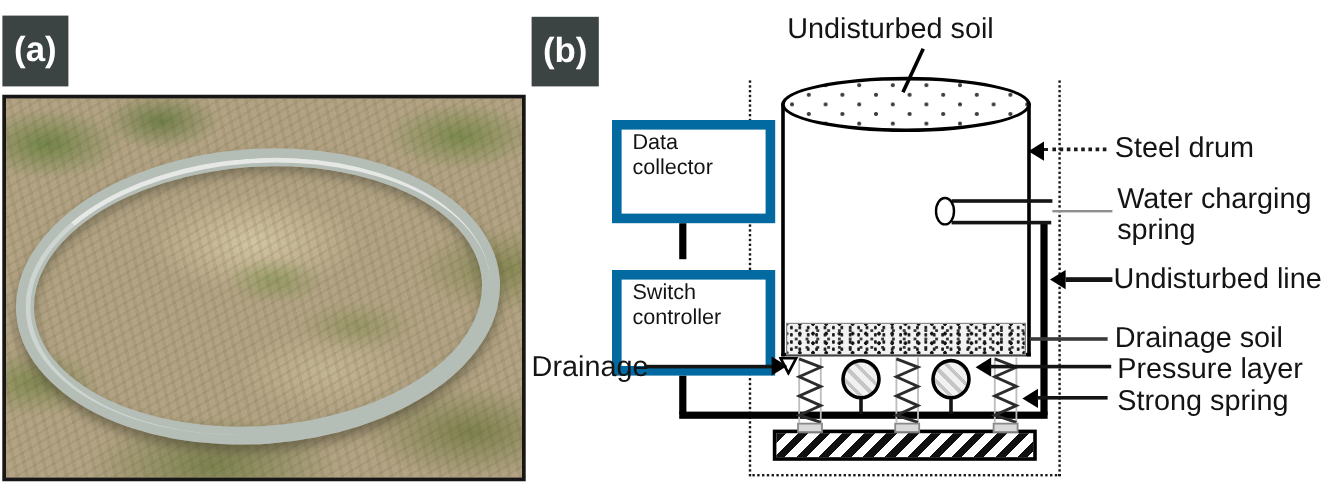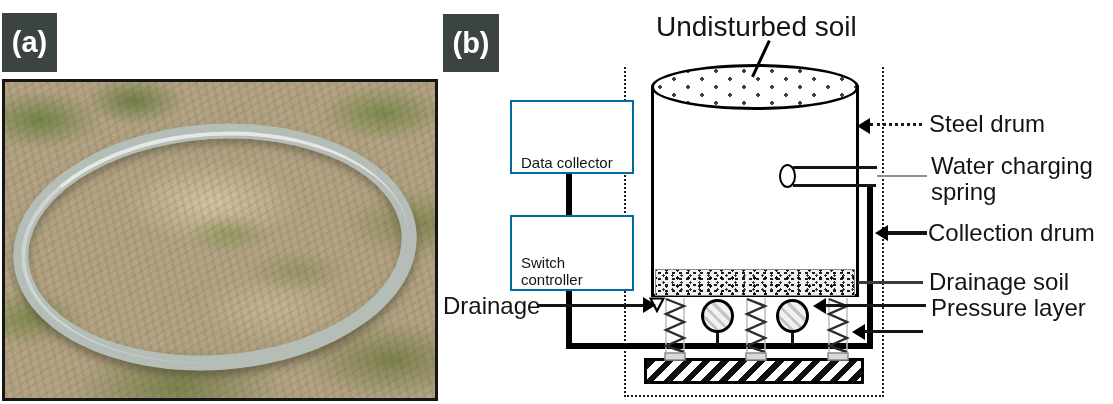--- a/index.html
+++ b/index.html
@@ -91,22 +91,22 @@
   .base-plate{
     left:644px;top:358px;width:220px;height:26px;border:3px solid #000;
     background:repeating-linear-gradient(135deg, #101010 0 6px, #ffffff 6px 13px);
   }
   .sensor{
     position:absolute;width:33px;height:34px;border:3px solid #000;border-radius:50%;
     background:repeating-linear-gradient(45deg, #c6c6c6 0 3px, #f1f1f1 3px 8px);
     box-sizing:border-box;
   }
   .box{
-    position:absolute;border:2px solid #0369a1;background:#fff;display:flex;align-items:flex-end;
-    padding-left:9px;font-size:15px;line-height:1.18;color:var(--ink);
+    position:absolute;border:8px solid #0369a1;background:#fff;display:flex;align-items:flex-start;
+    padding-left:9px;font-size:18px;line-height:1.18;color:var(--ink);
   }
   .box span{display:block;width:92px;}
   .arrow-left{position:absolute;width:0;height:0;border-top:8px solid transparent;border-bottom:8px solid transparent;border-right:13px solid #000;}
   .arrow-right{position:absolute;width:0;height:0;border-top:8px solid transparent;border-bottom:8px solid transparent;border-left:13px solid #000;}
   .dotted-leader{position:absolute;border-top:3px dotted #1a1a1a;height:0;}
   .gray-leader{position:absolute;background:var(--leader-gray);}
   .slant{position:absolute;width:3px;background:#000;transform-origin:top left;}
 </style>
 </head>
 <body>
@@ -164,45 +164,46 @@
   <div class="sensor" style="left:701px;top:299px"></div>
   <div class="sensor" style="left:776px;top:299px"></div>
 
   <div class="hline" style="left:793px;top:166px;width:84px;height:3px"></div>
   <div class="hline" style="left:793px;top:184px;width:83px;height:3px"></div>
   <div class="abs" style="left:779px;top:164px;width:17px;height:24px;border:2.5px solid #000;border-radius:50%;background:#fff"></div>
 
   <div class="box" style="left:510px;top:100px;width:111px;height:70px">
     <span>Data collector</span>
   </div>
-  <div class="box" style="left:510px;top:215px;width:111px;height:72px">
+  <div class="box" style="left:510px;top:225px;width:111px;height:72px">
     <span>Switch controller</span>
   </div>
 
-  <div class="lbl" style="left:656px;top:12px;font-size:28px">Undisturbed soil</div>
+  <div class="lbl" style="left:656px;top:12px;font-size:24px">Undisturbed soil</div>
   <div class="slant" style="left:768px;top:40px;height:40px;transform:rotate(25deg)"></div>
 
   <div class="lbl" style="left:443px;top:293px">Drainage</div>
   <div class="hline" style="left:537px;top:304px;width:107px;height:3px"></div>
   <div class="arrow-right" style="left:643px;top:297px"></div>
 
   <div class="arrow-left" style="left:857px;top:118px"></div>
   <div class="dotted-leader" style="left:870px;top:123px;width:52px"></div>
   <div class="lbl" style="left:929px;top:111px">Steel drum</div>
 
   <div class="gray-leader" style="left:877px;top:175px;width:50px;height:2px"></div>
   <div class="lbl wrap" style="left:931px;top:153px;width:168px">Water charging spring</div>
 
   <div class="arrow-left" style="left:875px;top:225px"></div>
   <div class="hline" style="left:888px;top:231px;width:39px;height:4px"></div>
-  <div class="lbl" style="left:928px;top:220px">Collection drum</div>
+  <div class="lbl" style="left:928px;top:220px">Undisturbed line</div>
 
   <div class="hline" style="left:858px;top:281px;width:65px;height:3px;background:#3a3a3a"></div>
   <div class="lbl" style="left:929px;top:269px">Drainage soil</div>
 
   <div class="arrow-left" style="left:813px;top:298px"></div>
   <div class="hline" style="left:825px;top:304px;width:101px;height:3px"></div>
   <div class="lbl" style="left:931px;top:295px">Pressure layer</div>
 
   <div class="arrow-left" style="left:852px;top:324px"></div>
   <div class="hline" style="left:864px;top:330px;width:59px;height:3px"></div>
+  <div class="lbl" style="left:931px;top:322px">Strong spring</div>
 
 </div>
 
 </body></html>

